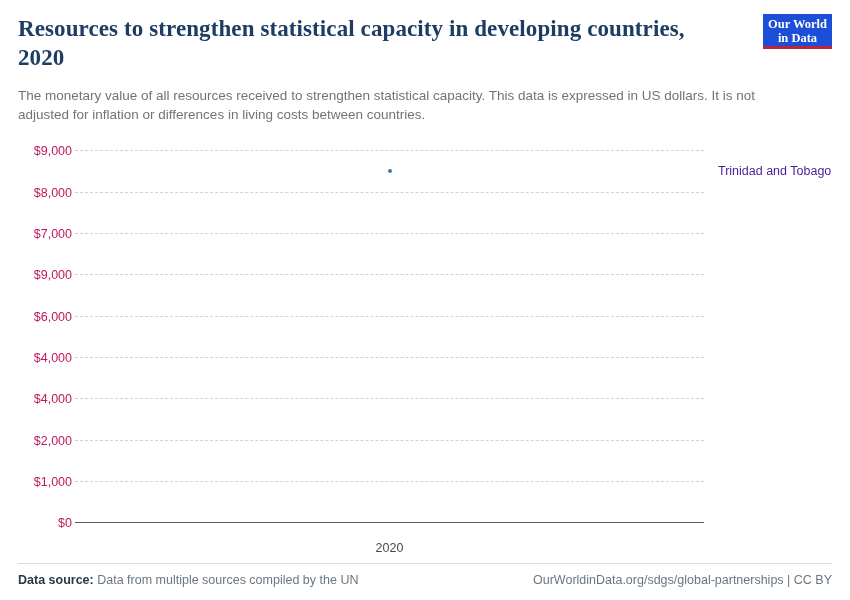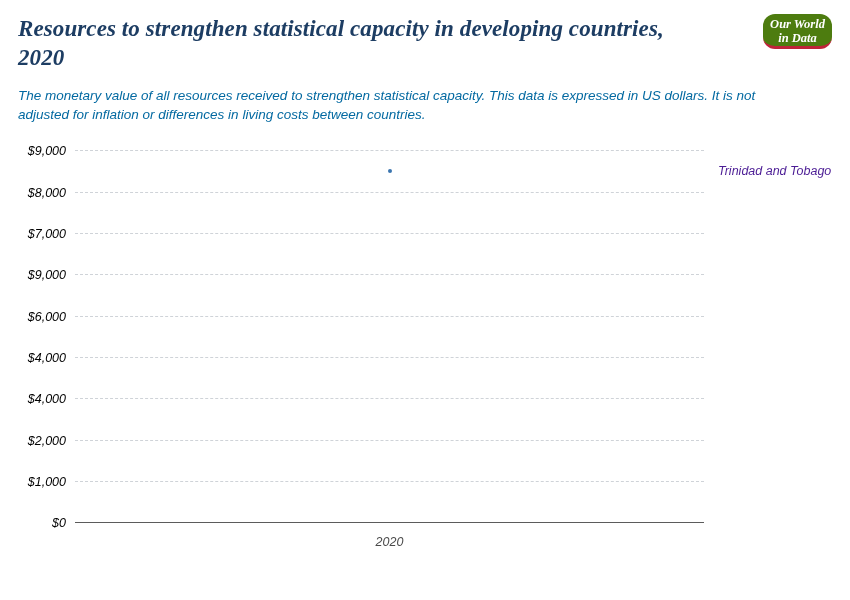--- a/index.html
+++ b/index.html
@@ -13,61 +13,59 @@
     font-family: "Liberation Sans", sans-serif;
     color: #1d3d63;
     overflow: hidden;
   }
   .page {
     position: relative;
     width: 850px;
     height: 600px;
     box-sizing: border-box;
     padding: 14px 18px 0 18px;
-    font-style: italic;
   }
   
   .header {
     position: relative;
   }
   .title {
     font-family: "Liberation Serif", serif;
     font-size: 23px;
     font-weight: bold;
     color: #1d3d63;
     line-height: 1.28;
     margin: 0;
     max-width: 680px;
     letter-spacing: 0.1px;
   }
   .subtitle {
     font-size: 13.5px;
-    color: #0369a1;
+    color: #737373;
     line-height: 1.42;
     margin: 13px 0 0 0;
     max-width: 790px;
     font-weight: 400;
   }
   .logo {
     position: absolute;
     top: 0px;
     right: 0px;
     width: 69px;
     height: 35px;
-    background: #4d7c0f;
+    background: #1d4ed8;
     color: #ffffff;
     font-family: "Liberation Serif", serif;
     font-weight: bold;
     font-size: 12.5px;
     line-height: 1.15;
     text-align: center;
     padding-top: 3px;
     box-sizing: border-box;
     border-bottom: 3px solid #c0233a;
-    border-radius: 12px;
   }
   .logo .l2 { display: block; }
   
   .chart-area {
     position: relative;
     margin-top: 18px;
     width: 814px;
     height: 420px;
   }
   .plot {
@@ -83,30 +81,30 @@
     right: 0;
     height: 0;
     border-top: 1px dashed #cfd3d8;
   }
   .gridline.zero {
     border-top: 1px solid #5b5b5b;
   }
   .ytick {
     position: absolute;
     right: 100%;
-    margin-right: 9px;
+    margin-right: 3px;
     transform: translateY(-50%);
     font-size: 12.5px;
-    color: #000000;
+    color: #be185d;
     white-space: nowrap;
   }
   .xtick {
     position: absolute;
     top: 100%;
-    margin-top: 13px;
+    margin-top: 19px;
     transform: translateX(-50%);
     font-size: 12.5px;
     color: #4a4a4a;
     white-space: nowrap;
   }
   .point {
     position: absolute;
     width: 4px;
     height: 4px;
     border-radius: 50%;
@@ -185,14 +183,21 @@
         </div>
         <div class="gridline" style="top: 0%;">
           <div class="ytick">$9,000</div>
         </div>
         <div class="xtick" style="left: 50%;">2020</div>
         <div class="point" style="left: 50%; top: 5.66667%; background: rgb(59, 117, 175);"></div>
         <div class="series-label" style="left: calc(100% + 14px); top: 5.66667%; color: #4c1d95;">Trinidad and Tobago</div>
       </div>
   </div>
 
+  <div class="footer">
+    <div class="footer-left">
+      <span class="src-label">Data source:</span>
+      <span>Data from multiple sources compiled by the UN</span>
+    </div>
+    <div class="footer-right">OurWorldinData.org/sdgs/global-partnerships | CC BY</div>
+  </div>
 
 </div>
 
 </body></html>

